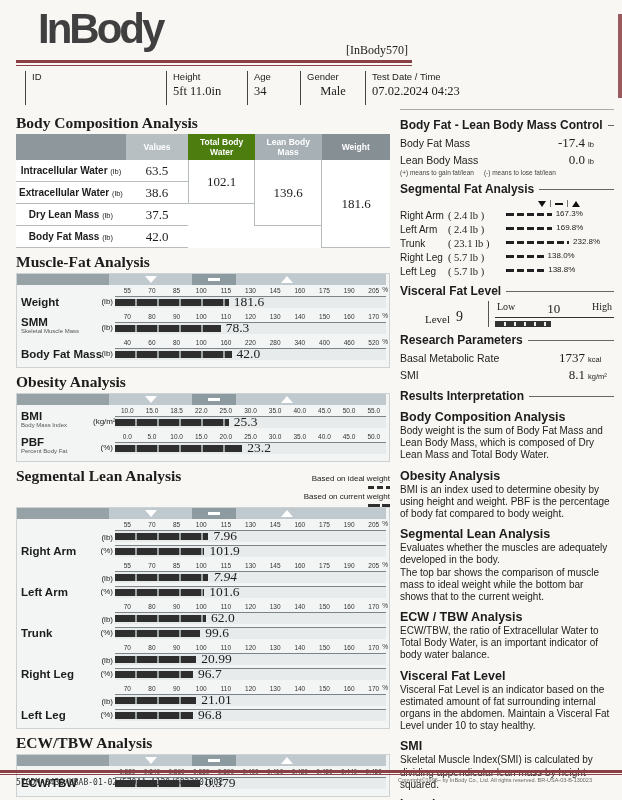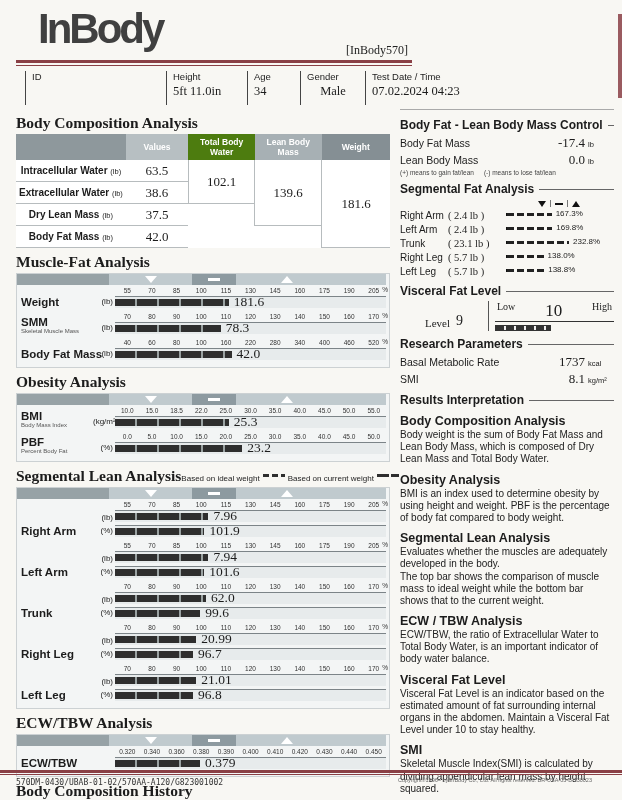--- a/index.html
+++ b/index.html
@@ -61,21 +61,21 @@
   .ticks .tick{flex:1;text-align:center;font-size:6.5px;color:#333;white-space:nowrap;overflow:visible;}
   .pct{position:absolute;right:-2px;top:-1px;font-size:6.5px;color:#333;}
   .track{position:relative;height:11px;background:#e7ebec;border-top:1px solid #7c8488;}
   .fill{position:absolute;left:0;top:2px;height:7px;
         background:repeating-linear-gradient(90deg,#2e2e2e 0 20px,#9aa2a2 20px 22px);}
   .bval{position:absolute;top:-3px;font-family:"Liberation Serif",serif;font-size:13.5px;white-space:nowrap;}
   .track+.track{margin-top:3px;}
 
   
   .sl-head{display:flex;align-items:baseline;}
-  .sl-legend{margin-left:auto;font-size:8px;color:#222;display:flex;align-items:flex-start;gap:3px;white-space:nowrap;}
+  .sl-legend{margin-left:auto;font-size:8px;color:#222;display:flex;align-items:flex-end;gap:3px;white-space:nowrap;flex-direction:column;}
   .sw{display:inline-block;width:22px;height:3px;background:repeating-linear-gradient(90deg,#2e2e2e 0 6px,transparent 6px 9px);}
   .sw.solid{background:repeating-linear-gradient(90deg,#2e2e2e 0 12px,transparent 12px 14px);}
 
   
   .rhead{display:flex;align-items:center;font-weight:700;font-size:12px;margin:6px 0 3px 0;white-space:nowrap;}
   .rhead::after{content:"";flex:1;border-top:1px solid #666;margin-left:5px;}
   .rrow{display:flex;align-items:baseline;font-size:10.5px;margin:1px 0;}
   .rlabel{width:110px;flex:none;}
   .rval{font-family:"Liberation Serif",serif;font-size:13px;margin-left:auto;}
   .runit{font-size:7.5px;margin-left:3px;width:26px;}
@@ -92,21 +92,21 @@
   .sftrack{width:62px;position:relative;height:8px;flex:none;}
   .sffill{position:absolute;left:0;top:2px;height:3px;border-left:1px solid #111;
           background:repeating-linear-gradient(90deg,#222 0 7px,transparent 7px 10px);}
   .sfpct{position:absolute;top:-2px;font-size:8px;white-space:nowrap;}
 
   .vis{display:flex;margin-top:2px;}
   .vleft{width:88px;font-family:"Liberation Serif",serif;font-size:11px;display:flex;align-items:flex-end;gap:6px;justify-content:center;padding-bottom:2px;border-right:1px solid #555;}
   .vnum{font-size:14px;}
   .vchart{flex:1;padding-left:6px;}
   .vscale{display:flex;justify-content:space-between;font-family:"Liberation Serif",serif;font-size:10px;border-bottom:1px solid #333;padding:0 2px;}
-  .vmid{font-size:17px;}
+  .vmid{font-size:13px;}
   .vbar{position:relative;height:8px;margin-top:1px;}
   .vfill{position:absolute;left:0;top:2px;height:4px;border:1px solid #333;
          background:repeating-linear-gradient(90deg,#333 0 8px,#eee 8px 10px);}
 
   .isec h4{font-size:12.5px;margin:7px 0 1px 0;}
   .isec p{font-size:10px;line-height:1.22;margin:0;color:#222;white-space:pre-line;}
 
   
   .footer{position:absolute;left:0;right:0;bottom:0;height:22px;}
   .footrule{border-top:3px solid #8a4045;border-bottom:1px solid #8a4045;height:1px;}
@@ -429,21 +429,21 @@
                   <span class="tick">145</span>
                   <span class="tick">160</span>
                   <span class="tick">175</span>
                   <span class="tick">190</span>
                   <span class="tick">205</span>
                 </div>
                 <span class="pct">%</span>
               </div>
           <div class="track">
                 <div class="fill" style="width: 34.5%;"></div>
-                <span class="bval" style="left: calc(34.5% + 5px);">7.94</span>
+                <span class="bval" style="left: calc(34.5% + 5px); font-style: italic;">7.94</span>
               </div>
           <div class="track">
                 <div class="fill" style="width: 32.9%;"></div>
                 <span class="bval" style="left: calc(32.9% + 5px);">101.6</span>
               </div>
         </div>
       </div>
       <div class="brow">
         <div class="blabel">
               <div class="bname">Trunk</div>

